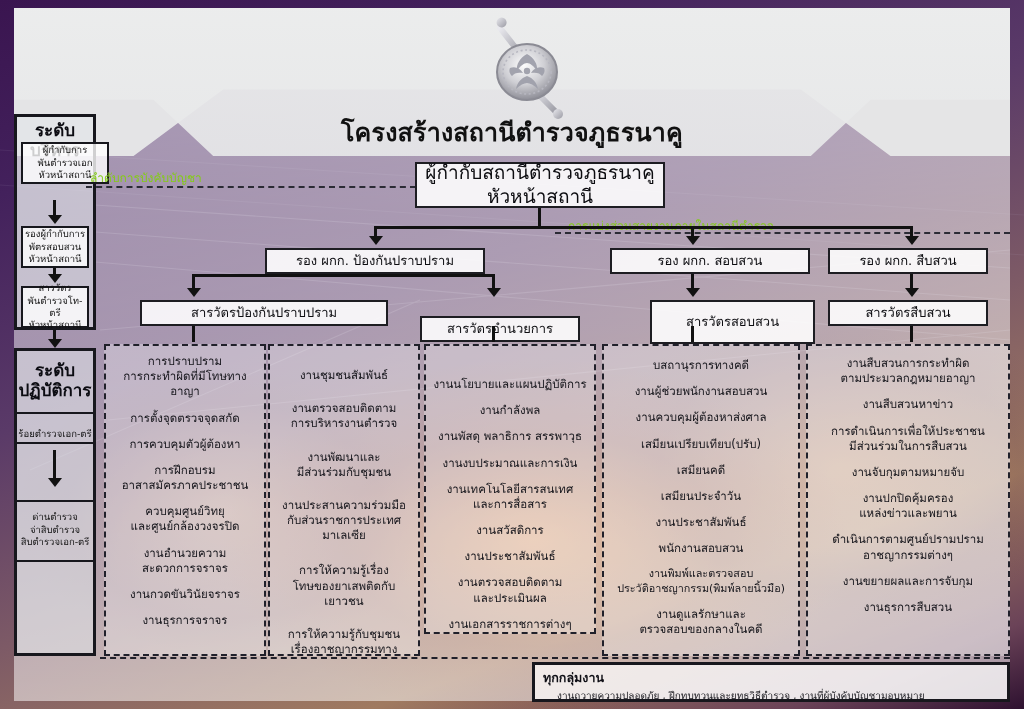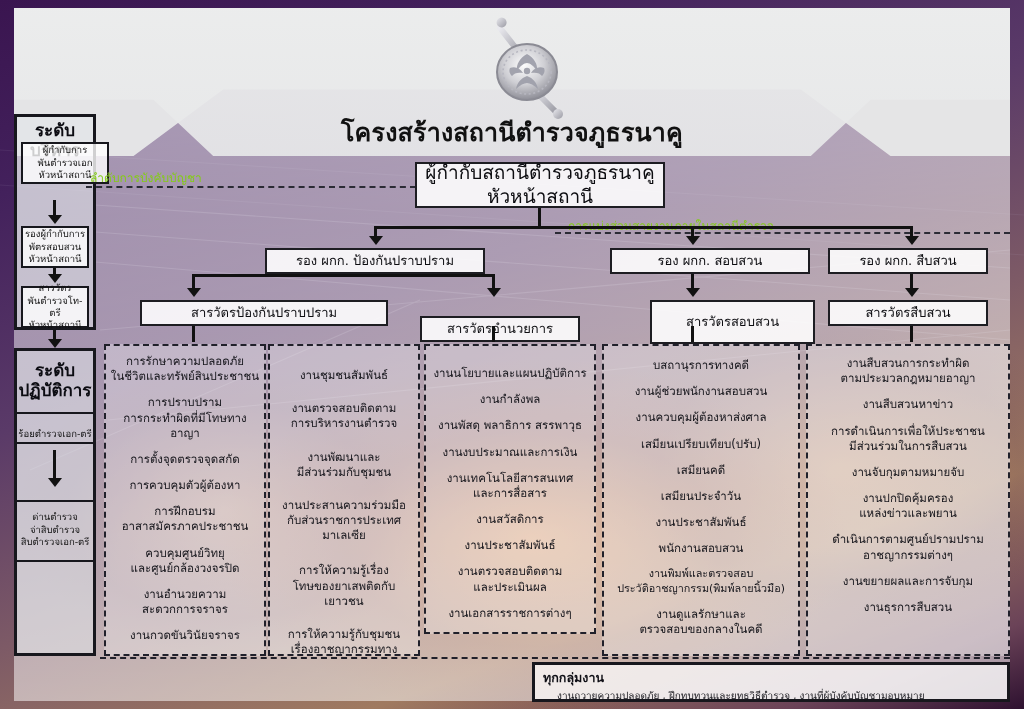--- a/index.html
+++ b/index.html
@@ -300,22 +300,20 @@
   <div class="nbox" style="left:420px; top:316px; width:160px; height:26px;">สารวัตรอำนวยการ</div>
   <div class="nbox" style="left:610px; top:300px; width:165px; height:44px;margin-left:40px;">สารวัตรสอบสวน</div>
   <div class="nbox" style="left:828px; top:300px; width:160px; height:26px;">สารวัตรสืบสวน</div>
 
   <div class="ln vln" style="left:192px; top:326px; height:16px;"></div>
   <div class="ln vln" style="left:492px; top:326px; height:16px;"></div>
   <div class="ln vln" style="left:691px; top:326px; height:16px;"></div>
   <div class="ln vln" style="left:910px; top:326px; height:16px;"></div>
 
   <div class="col" style="left:104px; top:344px; width:162px; height:312px;">
-    <div class="item" style="white-space:pre-line">การรักษาความปลอดภัย
-ในชีวิตและทรัพย์สินประชาชน</div>
     <div class="item" style="white-space:pre-line">การปราบปราม
 การกระทำผิดที่มีโทษทางอาญา</div>
     <div class="item" style="white-space:pre-line">การตั้งจุดตรวจจุดสกัด</div>
     <div class="item" style="white-space:pre-line">การควบคุมตัวผู้ต้องหา</div>
     <div class="item" style="white-space:pre-line">การฝึกอบรม
 อาสาสมัครภาคประชาชน</div>
     <div class="item" style="white-space:pre-line">ควบคุมศูนย์วิทยุ
 และศูนย์กล้องวงจรปิด</div>
     <div class="item" style="white-space:pre-line">งานอำนวยความ
 สะดวกการจราจร</div>
@@ -330,21 +328,21 @@
     <div class="item" style="white-space:pre-line; margin-bottom:18px;">งานพัฒนาและ
 มีส่วนร่วมกับชุมชน</div>
     <div class="item" style="white-space:pre-line; margin-bottom:20px;">งานประสานความร่วมมือ
 กับส่วนราชการประเทศมาเลเซีย</div>
     <div class="item" style="white-space:pre-line; margin-bottom:18px;">การให้ความรู้เรื่อง
 โทษของยาเสพติดกับเยาวชน</div>
     <div class="item" style="white-space:pre-line;">การให้ความรู้กับชุมชน
 เรื่องอาชญากรรมทางเทคโนโลยี</div>
   </div>
 
-  <div class="col" style="left:424px; top:344px; width:172px; height:290px; padding-top:20px;">
+  <div class="col" style="left:424px; top:344px; width:172px; height:290px; padding-top:31px;">
     <div class="item" style="white-space:pre-line">งานนโยบายและแผนปฏิบัติการ</div>
     <div class="item" style="white-space:pre-line">งานกำลังพล</div>
     <div class="item" style="white-space:pre-line">งานพัสดุ พลาธิการ สรรพาวุธ</div>
     <div class="item" style="white-space:pre-line">งานงบประมาณและการเงิน</div>
     <div class="item" style="white-space:pre-line">งานเทคโนโลยีสารสนเทศ
 และการสื่อสาร</div>
     <div class="item" style="white-space:pre-line">งานสวัสดิการ</div>
     <div class="item" style="white-space:pre-line">งานประชาสัมพันธ์</div>
     <div class="item" style="white-space:pre-line">งานตรวจสอบติดตาม
 และประเมินผล</div>

